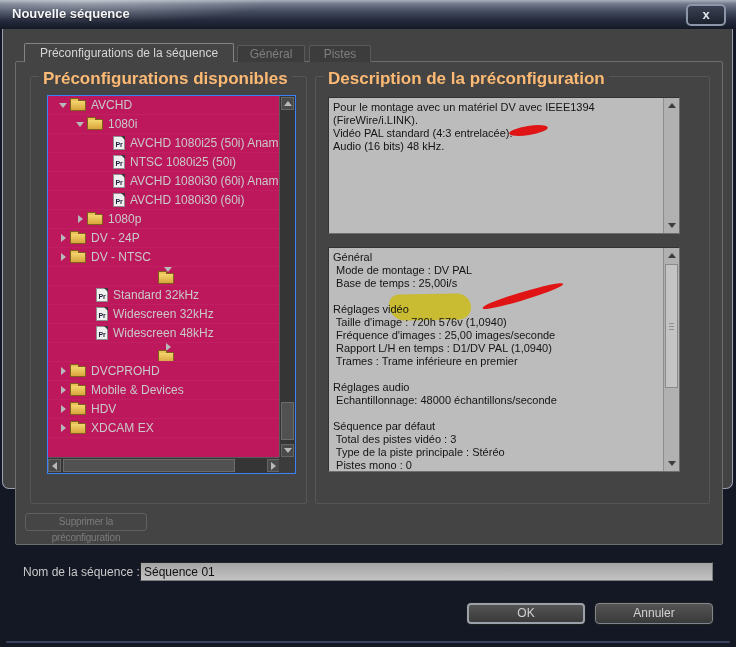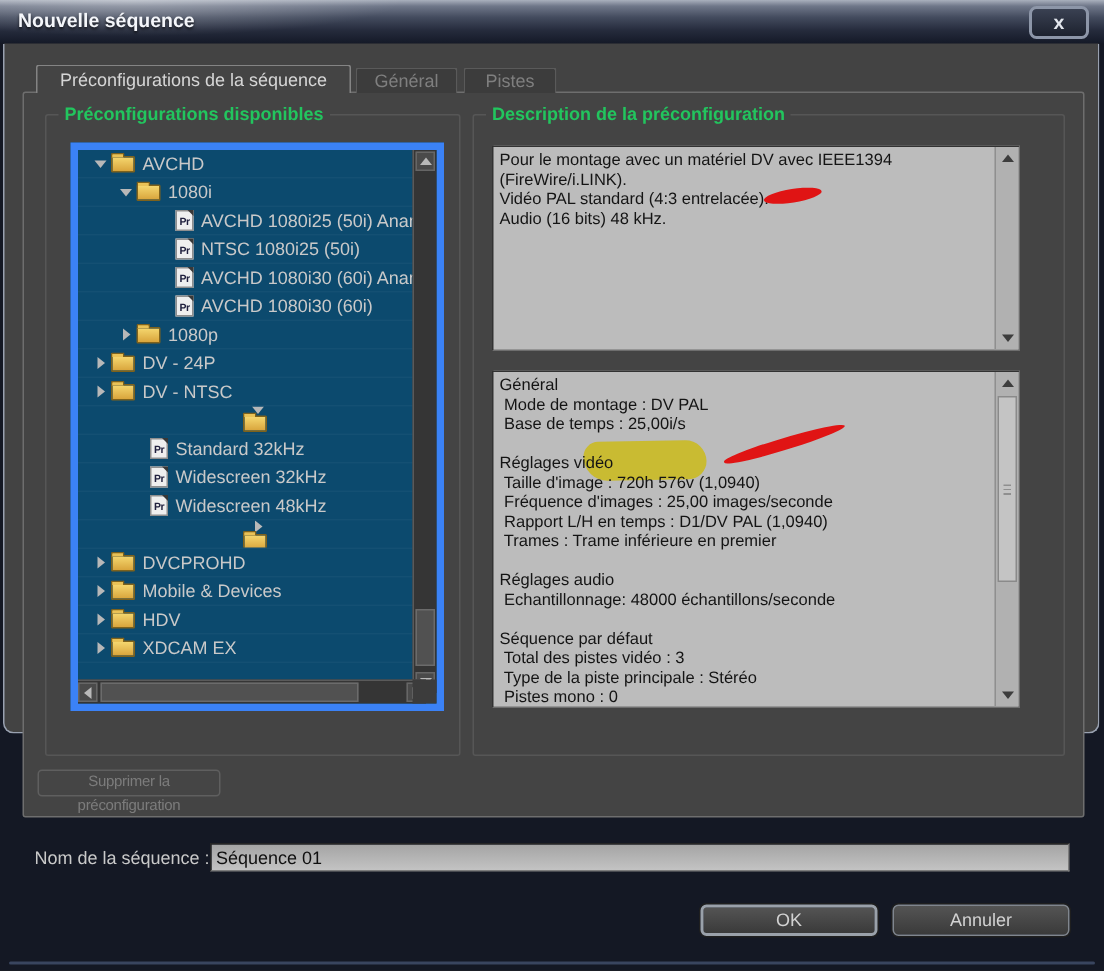--- a/index.html
+++ b/index.html
@@ -24,27 +24,27 @@
   .tab{position:absolute;font-size:12px;text-align:center;border:1px solid #5a5a5a;border-bottom:none;
     border-radius:2px 2px 0 0;background:#3c3c3c;color:#7f7f7f;line-height:17px;height:17px;top:16px;z-index:2;}
   .tab.active{background:#444;color:#d6d6d6;border-color:#848484;height:19px;top:14px;line-height:19px;z-index:3;}
   .tab:nth-of-type(1){left:21px;width:210px;}
   .tab:nth-of-type(2){left:234px;width:68px;}
   .tab:nth-of-type(3){left:306px;width:62px;}
   
   .panel{position:absolute;left:12px;top:32px;width:708px;height:484px;background:#444;
     border:1px solid #6e6e6e;border-radius:2px;}
   .group{position:absolute;border:1px solid #565656;border-radius:2px;}
-  .group-label{position:absolute;top:-8px;left:8px;background:#444;padding:0 4px;font-size:12px;
-    font-weight:bold;color:#22c55e;white-space:nowrap;}
+  .group-label{position:absolute;top:-8px;left:8px;background:#444;padding:0 4px;font-size:17px;
+    font-weight:bold;color:#fdba74;white-space:nowrap;}
   .group-presets{left:14px;top:14px;width:277px;height:428px;}
   .group-desc{left:299px;top:14px;width:395px;height:428px;}
   
-  .treebox{position:absolute;left:16px;top:18px;width:249px;height:379px;background:#0c4a6e;
-    border:5px solid #3b82f6;}
+  .treebox{position:absolute;left:16px;top:18px;width:249px;height:379px;background:#be185d;
+    border:1px solid #3b82f6;}
   .tree-rows{position:absolute;left:0;top:0;width:232px;height:361px;overflow:hidden;}
   .trow{display:flex;align-items:center;height:19px;font-size:12px;color:#c9c9c9;white-space:nowrap;
     overflow:hidden;border-bottom:1px solid rgba(255,255,255,.035);}
   .trow.sel{background:#5b5b5b;}
   .arr{width:14px;flex:none;display:flex;align-items:center;justify-content:center;}
   .arr.down::before{content:'';border-left:4px solid transparent;border-right:4px solid transparent;
     border-top:5px solid #b8b8b8;}
   .arr.right::before{content:'';border-top:4px solid transparent;border-bottom:4px solid transparent;
     border-left:5px solid #b8b8b8;}
   .folder-ic{width:16px;height:11px;flex:none;position:relative;margin:1px 5px 0 0;border-radius:1px;

